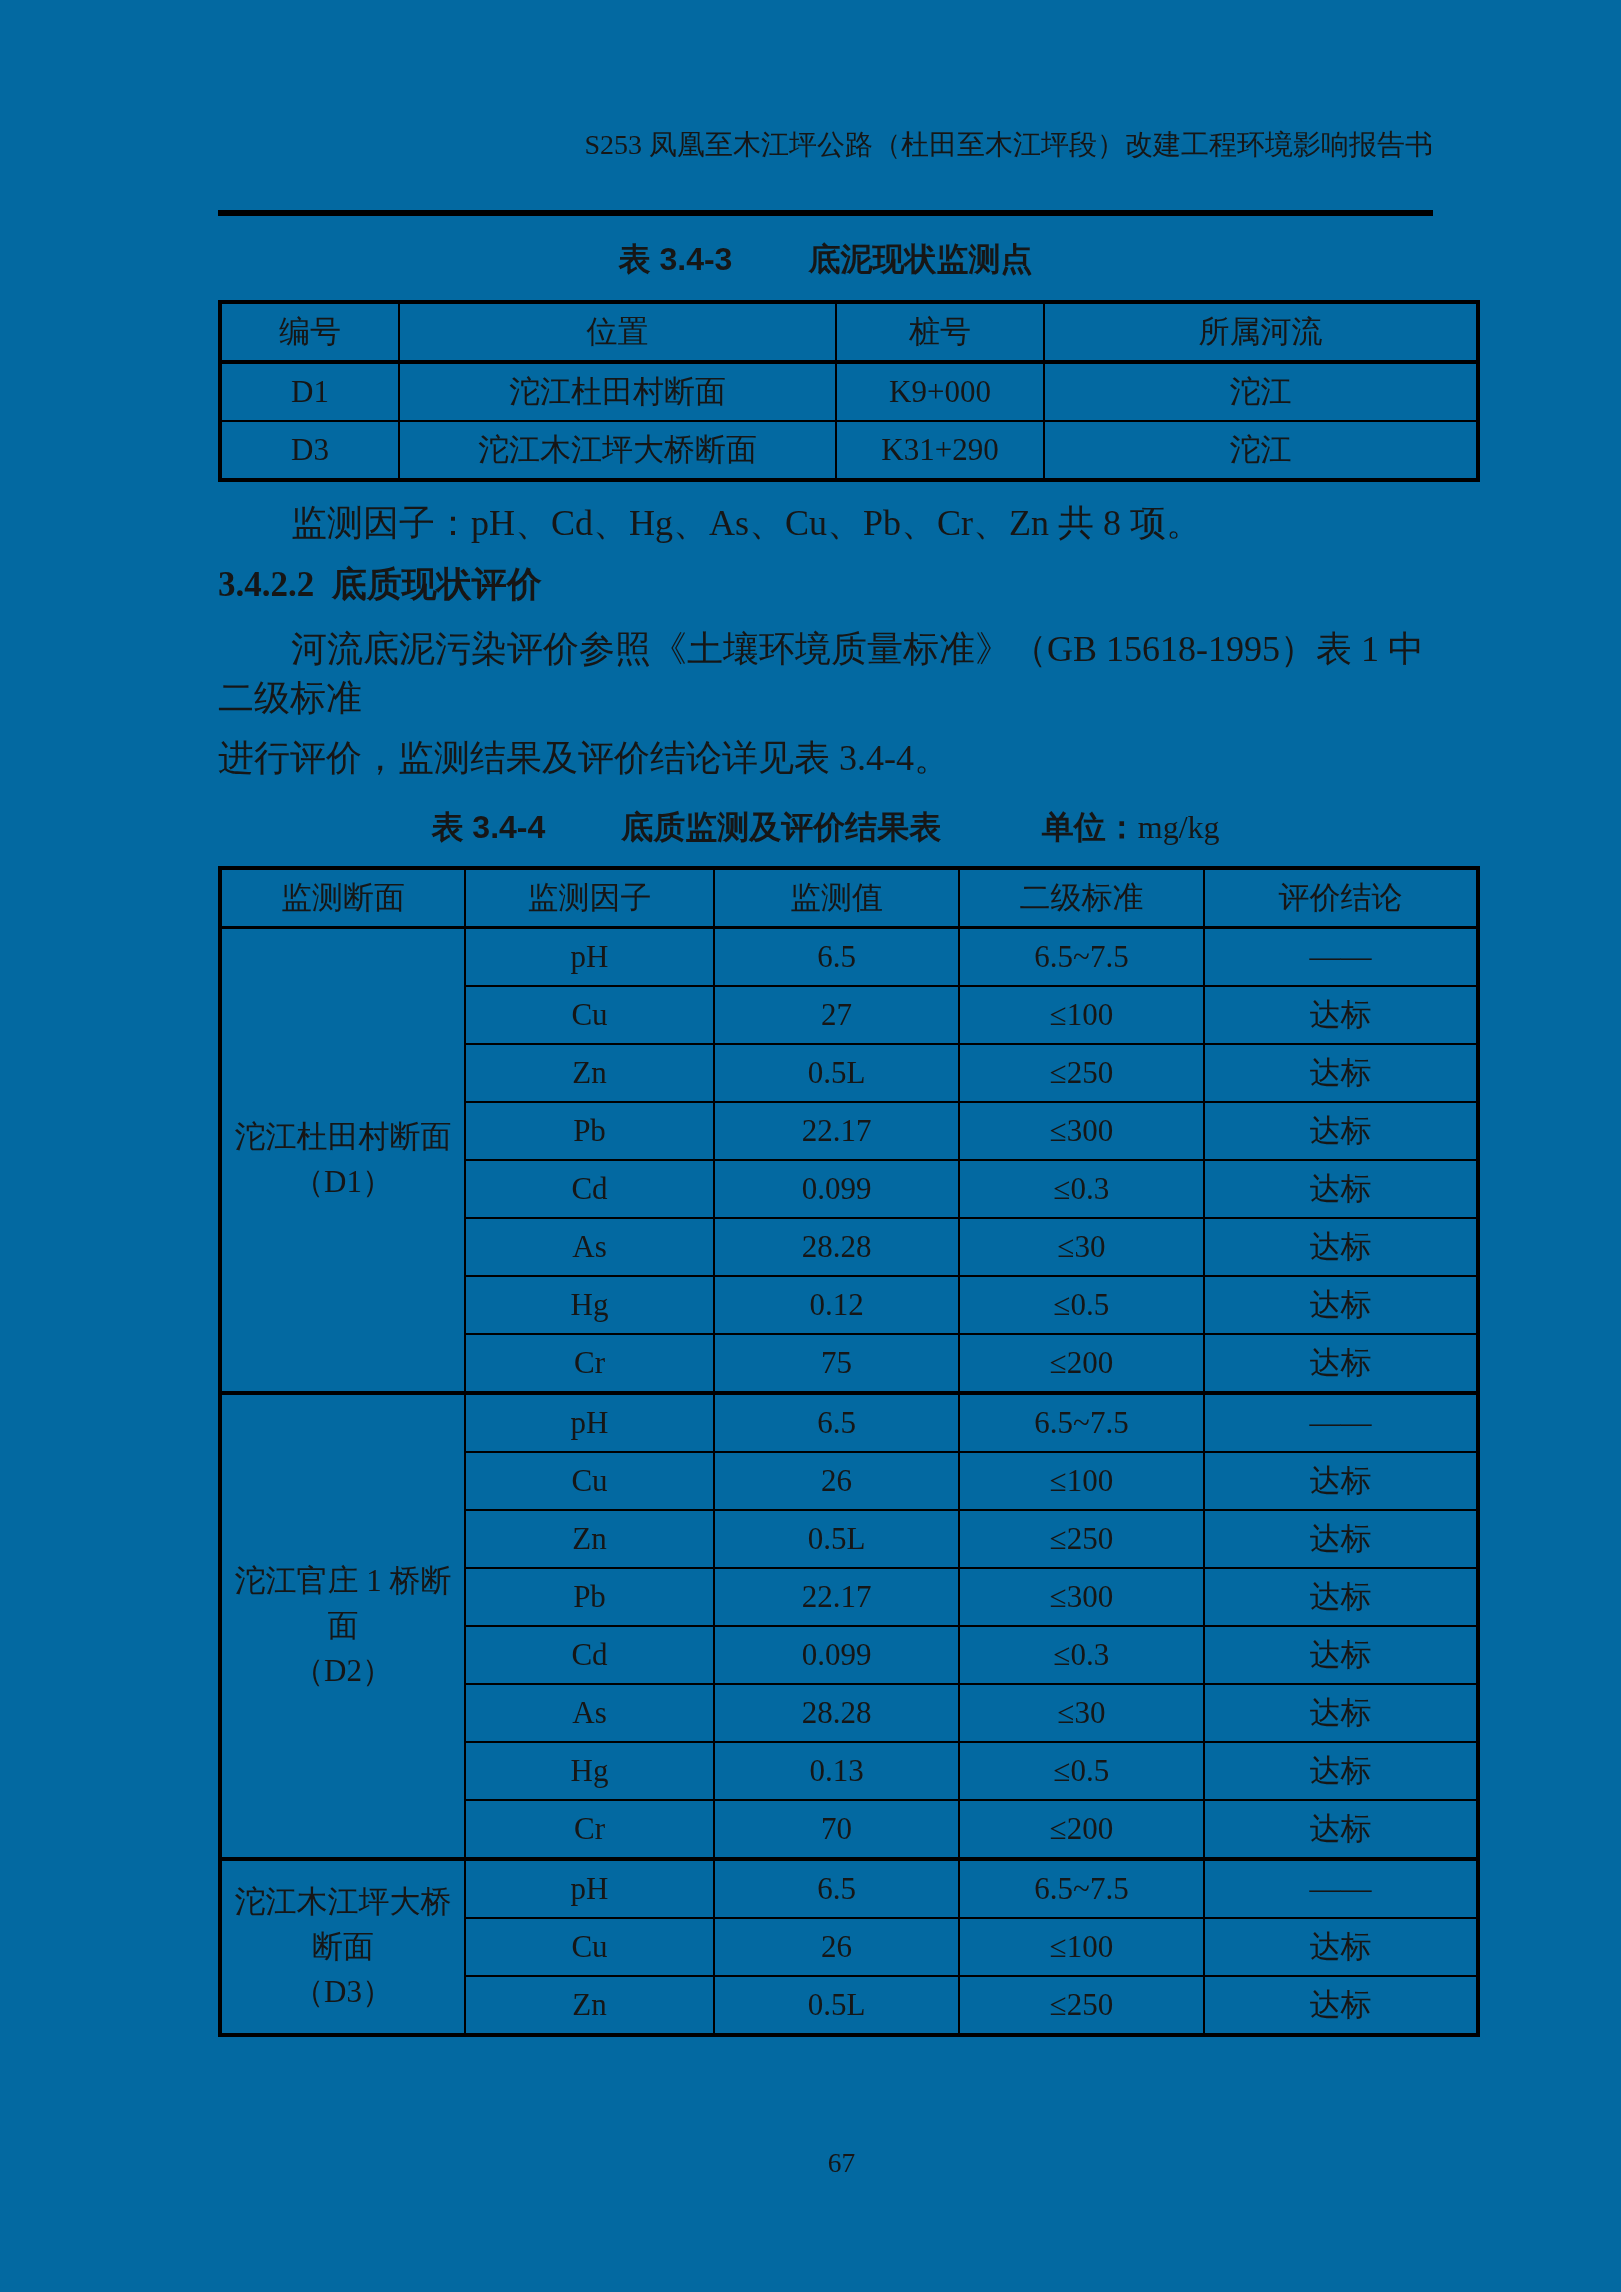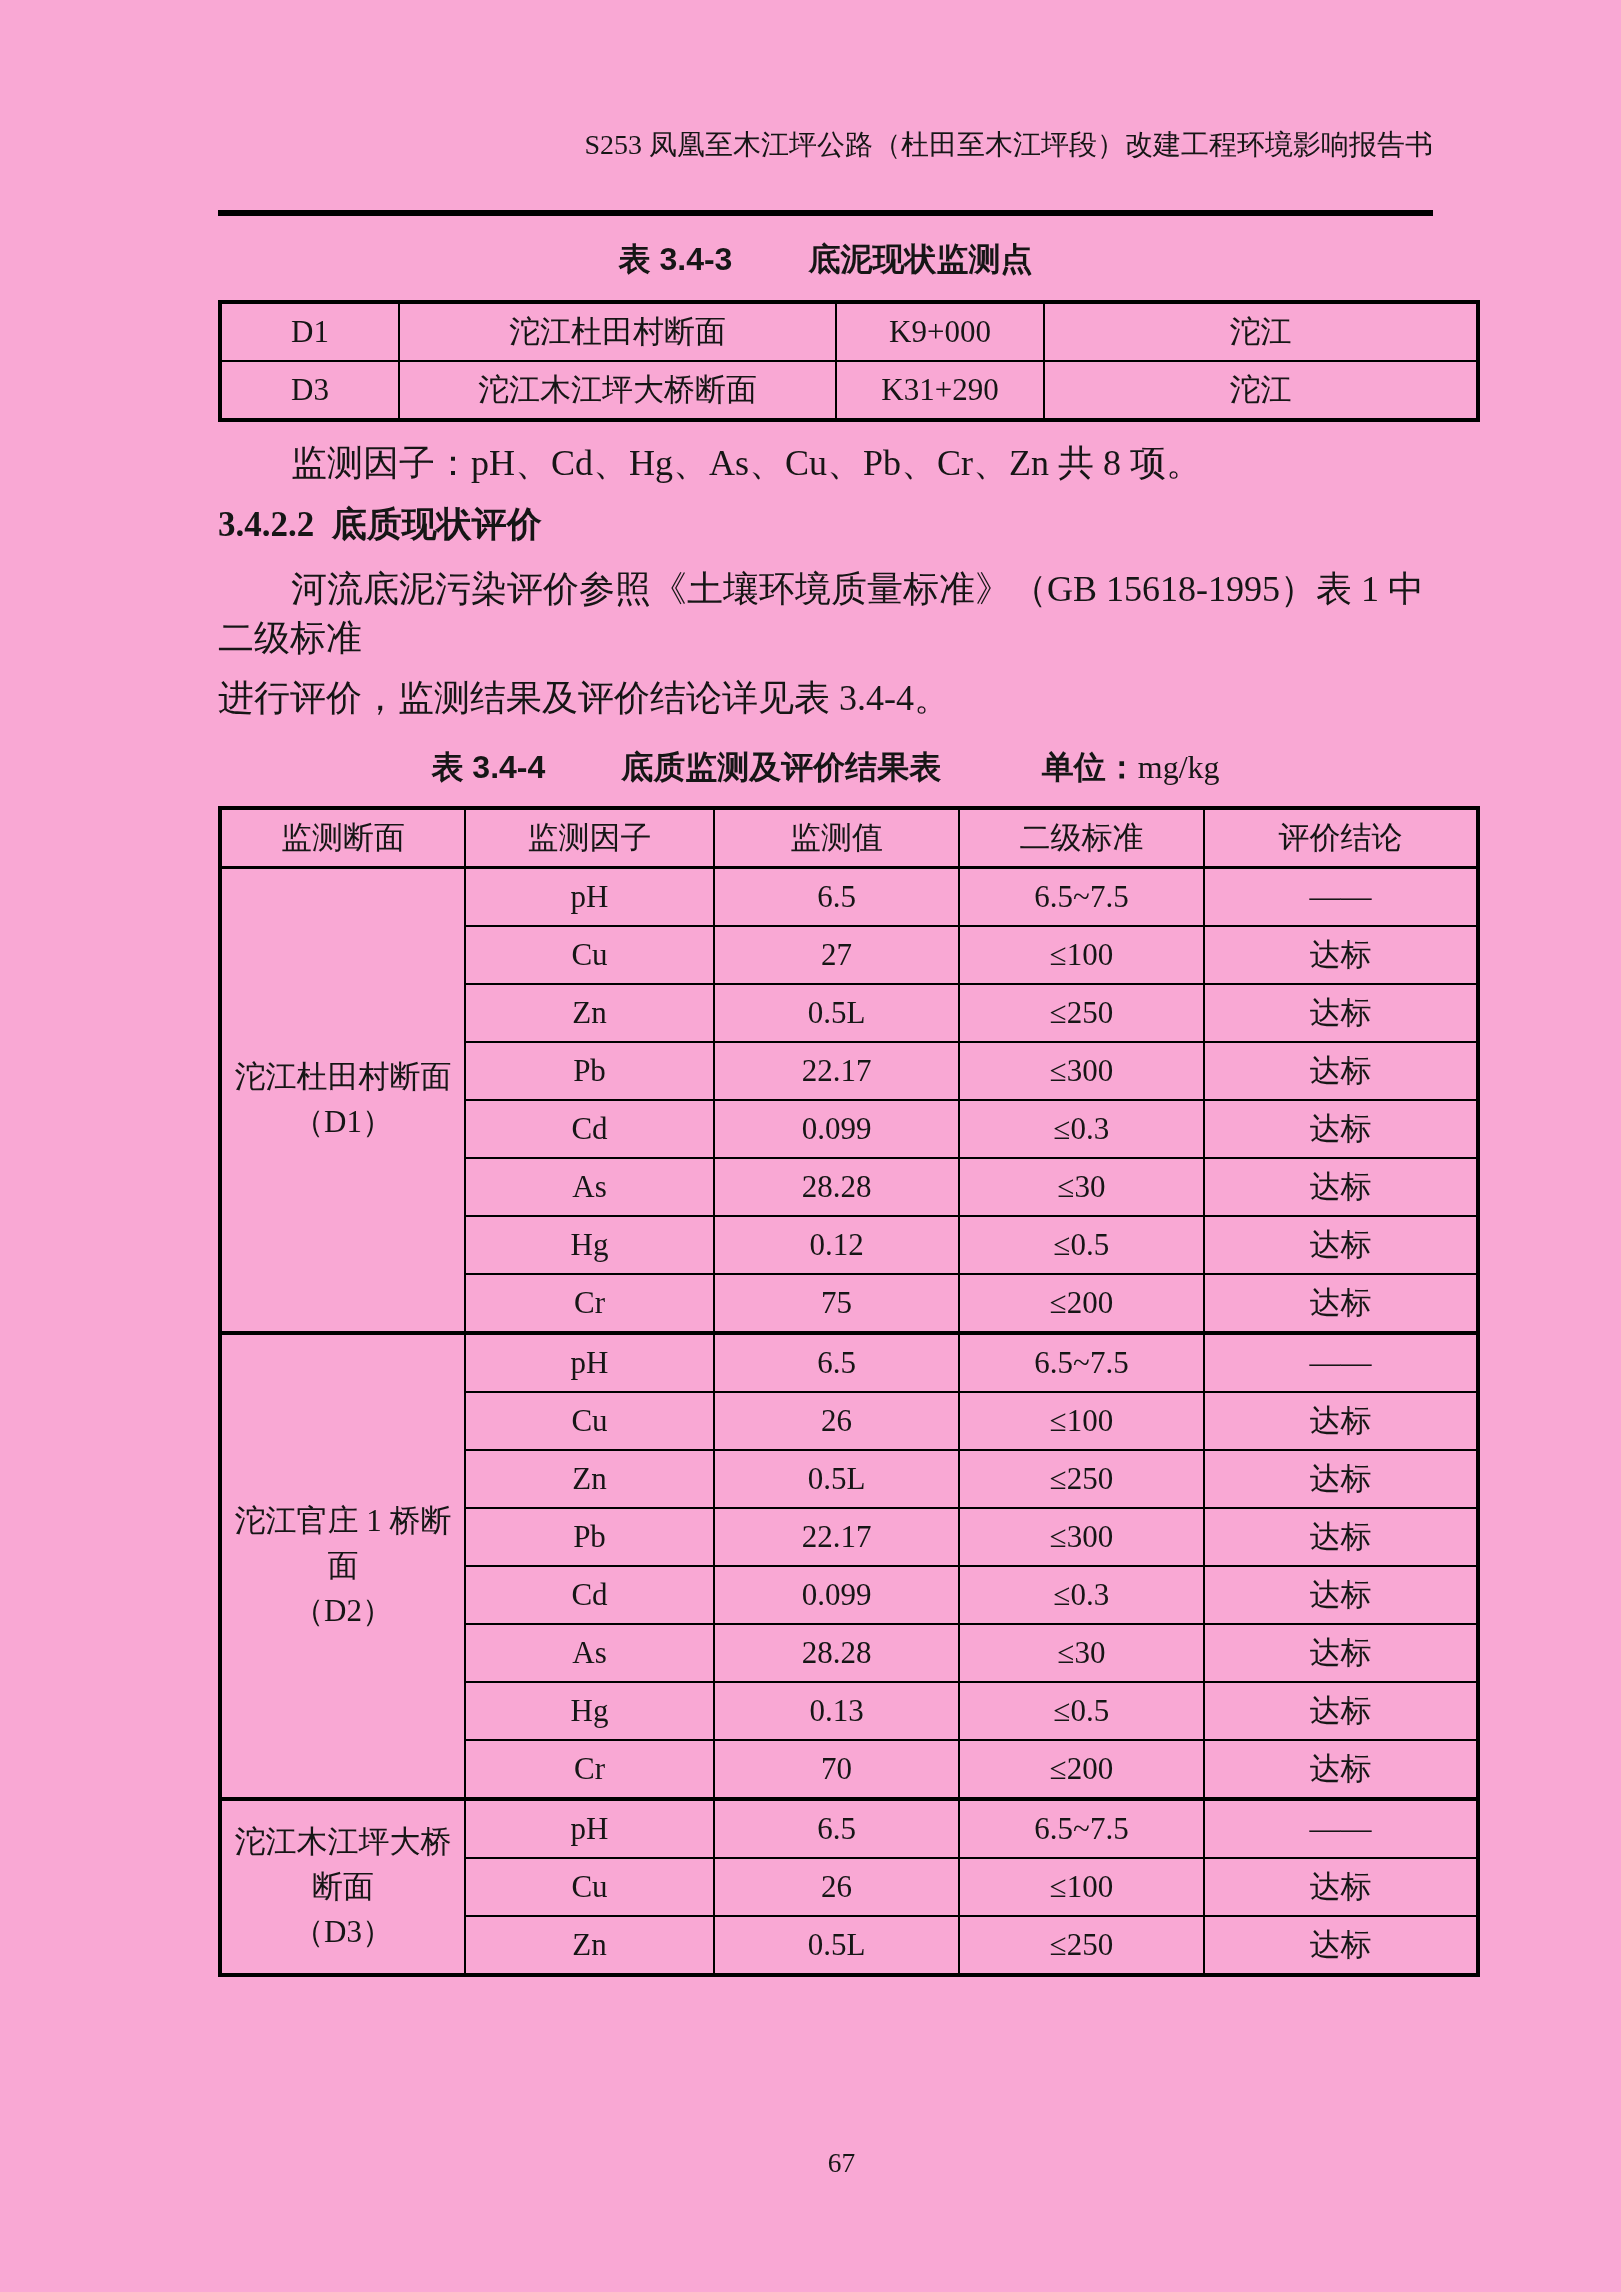--- a/index.html
+++ b/index.html
@@ -6,21 +6,21 @@
     margin: 0;
     padding: 0;
     background: #ffffff;
   }
   .page {
     position: relative;
     width: 1621px;
     height: 2293px;
     box-sizing: border-box;
     padding: 94px 145px 0 218px;
-    background: #f9a8d4;
+    background: #0369a1;
     color: #161616;
     font-family: "Liberation Serif", "DejaVu Serif", serif;
     overflow: hidden;
   }
   .doc-header {
     width: 1215px;
     text-align: right;
     font-size: 28px;
     line-height: 1.2;
     white-space: pre;
@@ -120,20 +120,26 @@
   </div>
 
   <table class="doc-table t1">
     <colgroup>
       <col style="width:179px">
         <col style="width:437px">
         <col style="width:208px">
         <col style="width:434px">
     </colgroup>
     <tbody>
+        <tr>
+      <th>编号</th>
+      <th>位置</th>
+      <th>桩号</th>
+      <th>所属河流</th>
+    </tr>
     <tr>
       <td>D1</td>
       <td>沱江杜田村断面</td>
       <td>K9+000</td>
       <td>沱江</td>
     </tr>
     <tr>
       <td>D3</td>
       <td>沱江木江坪大桥断面</td>
       <td>K31+290</td>

